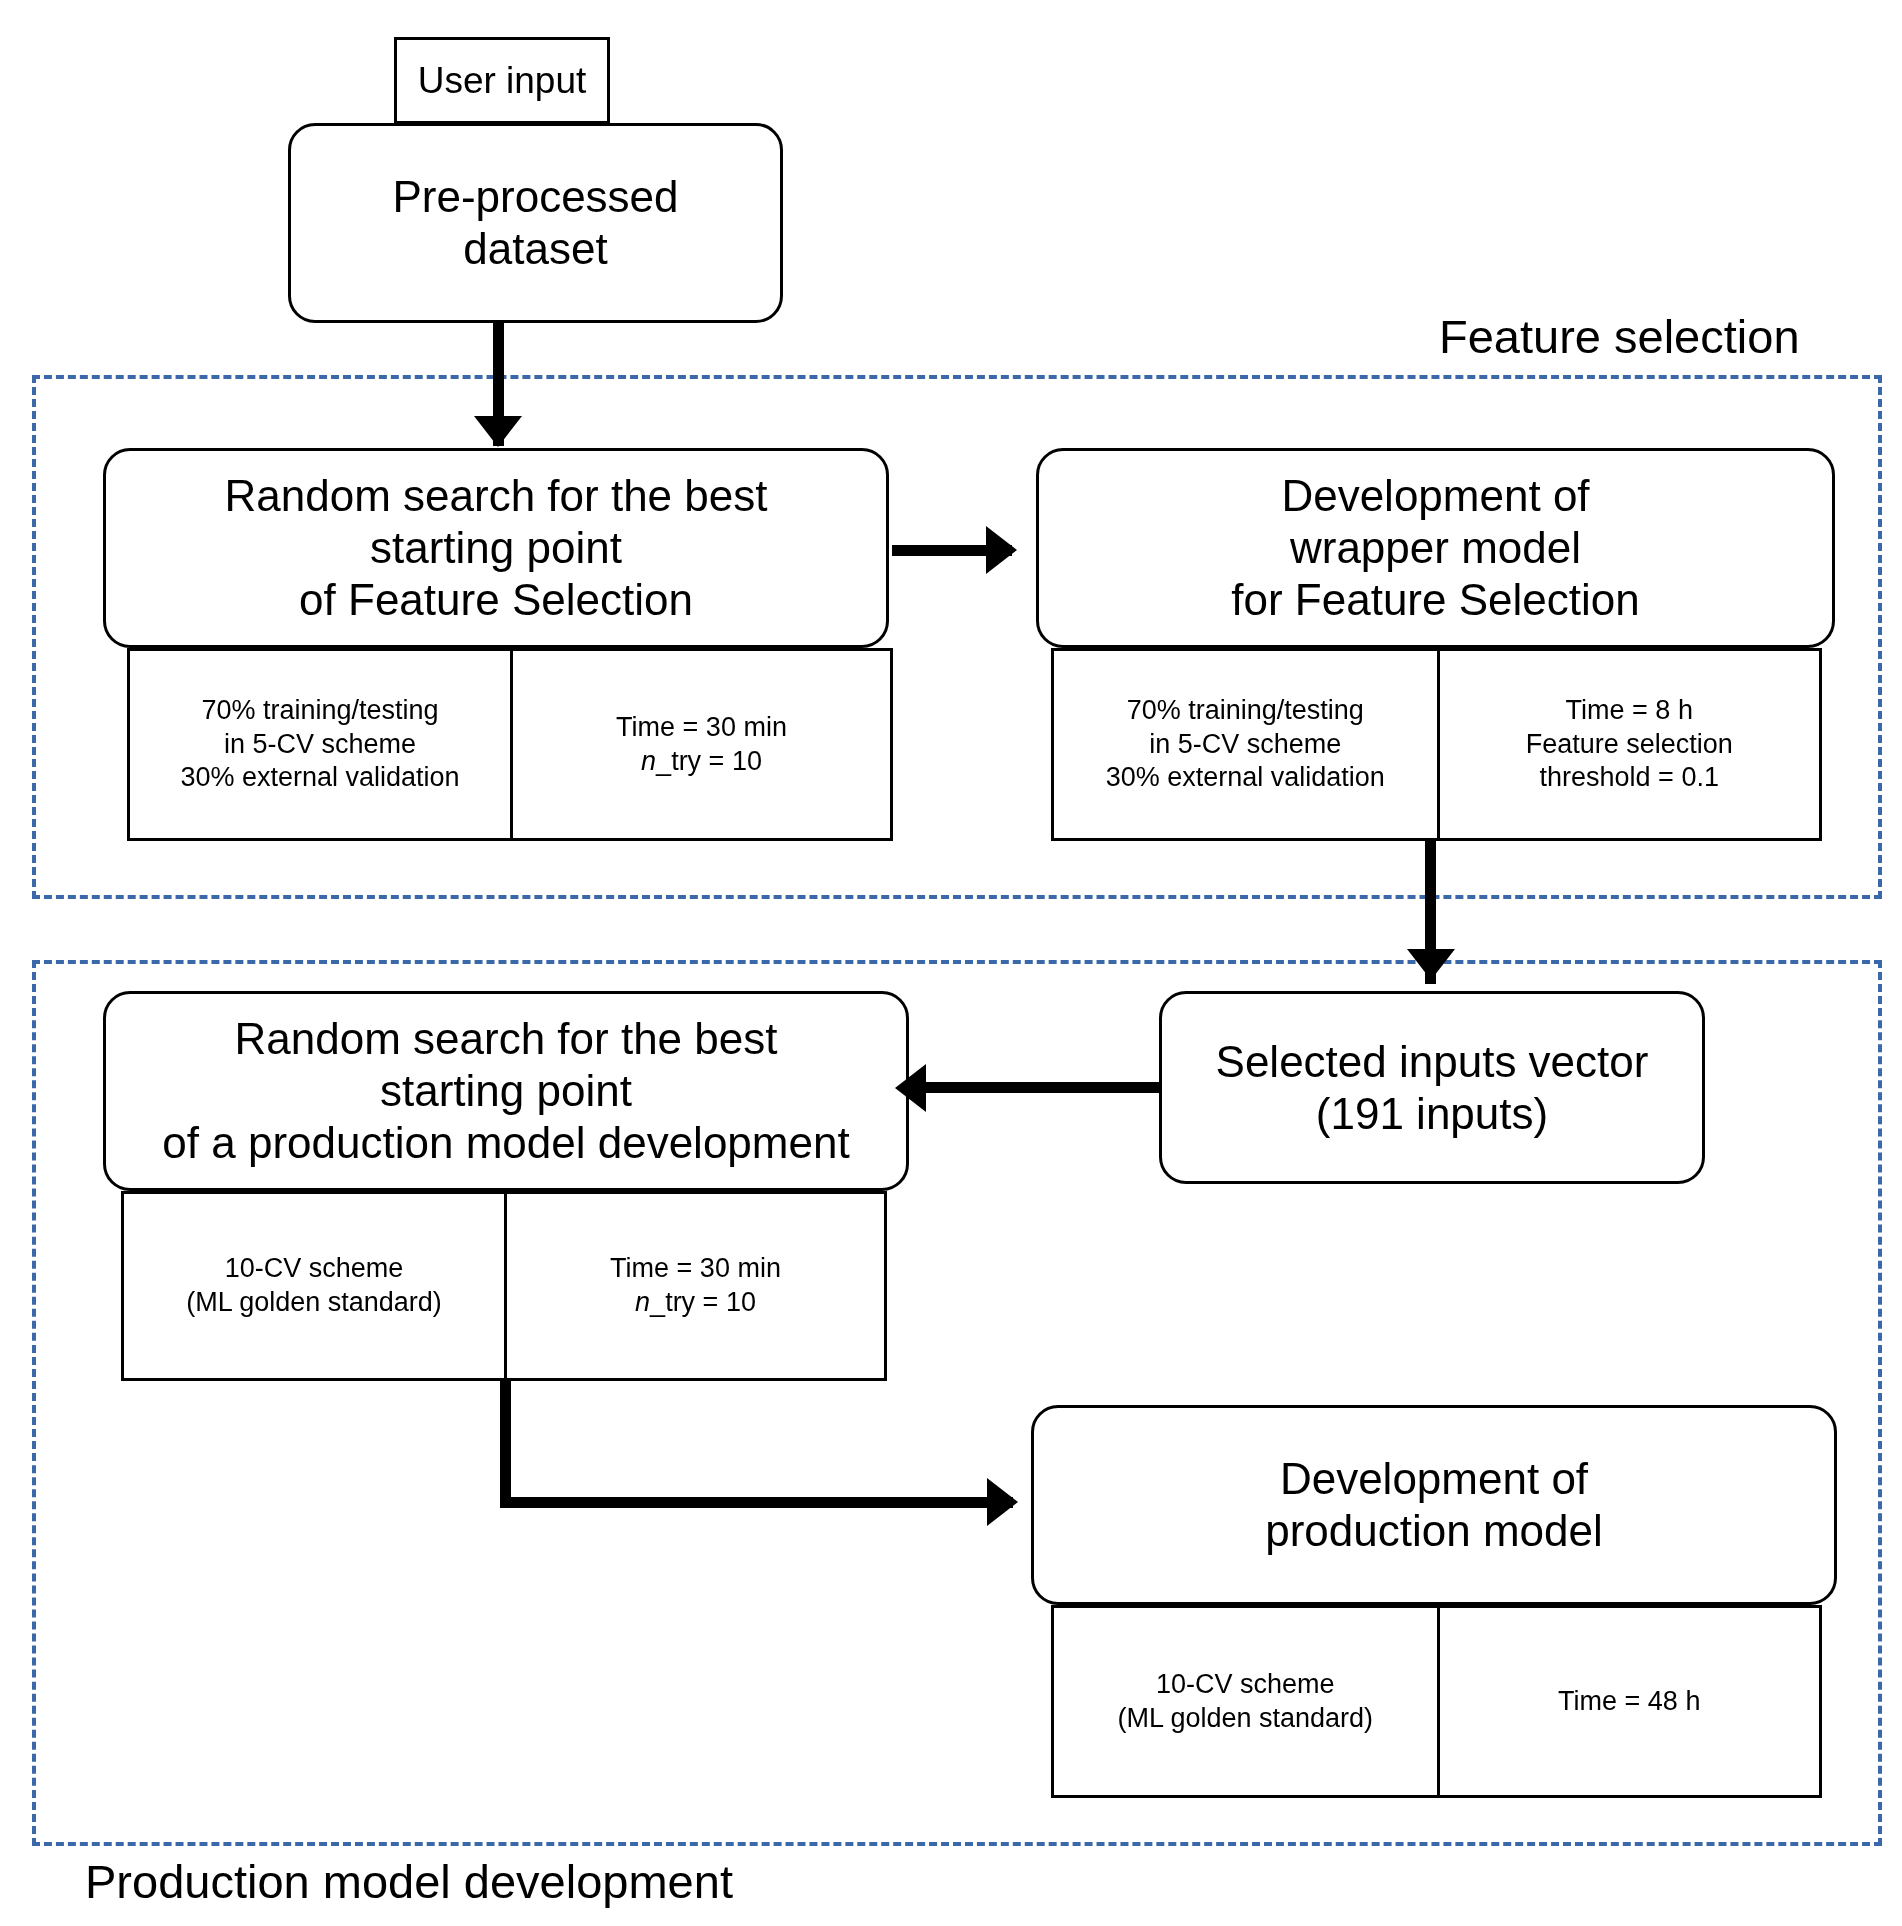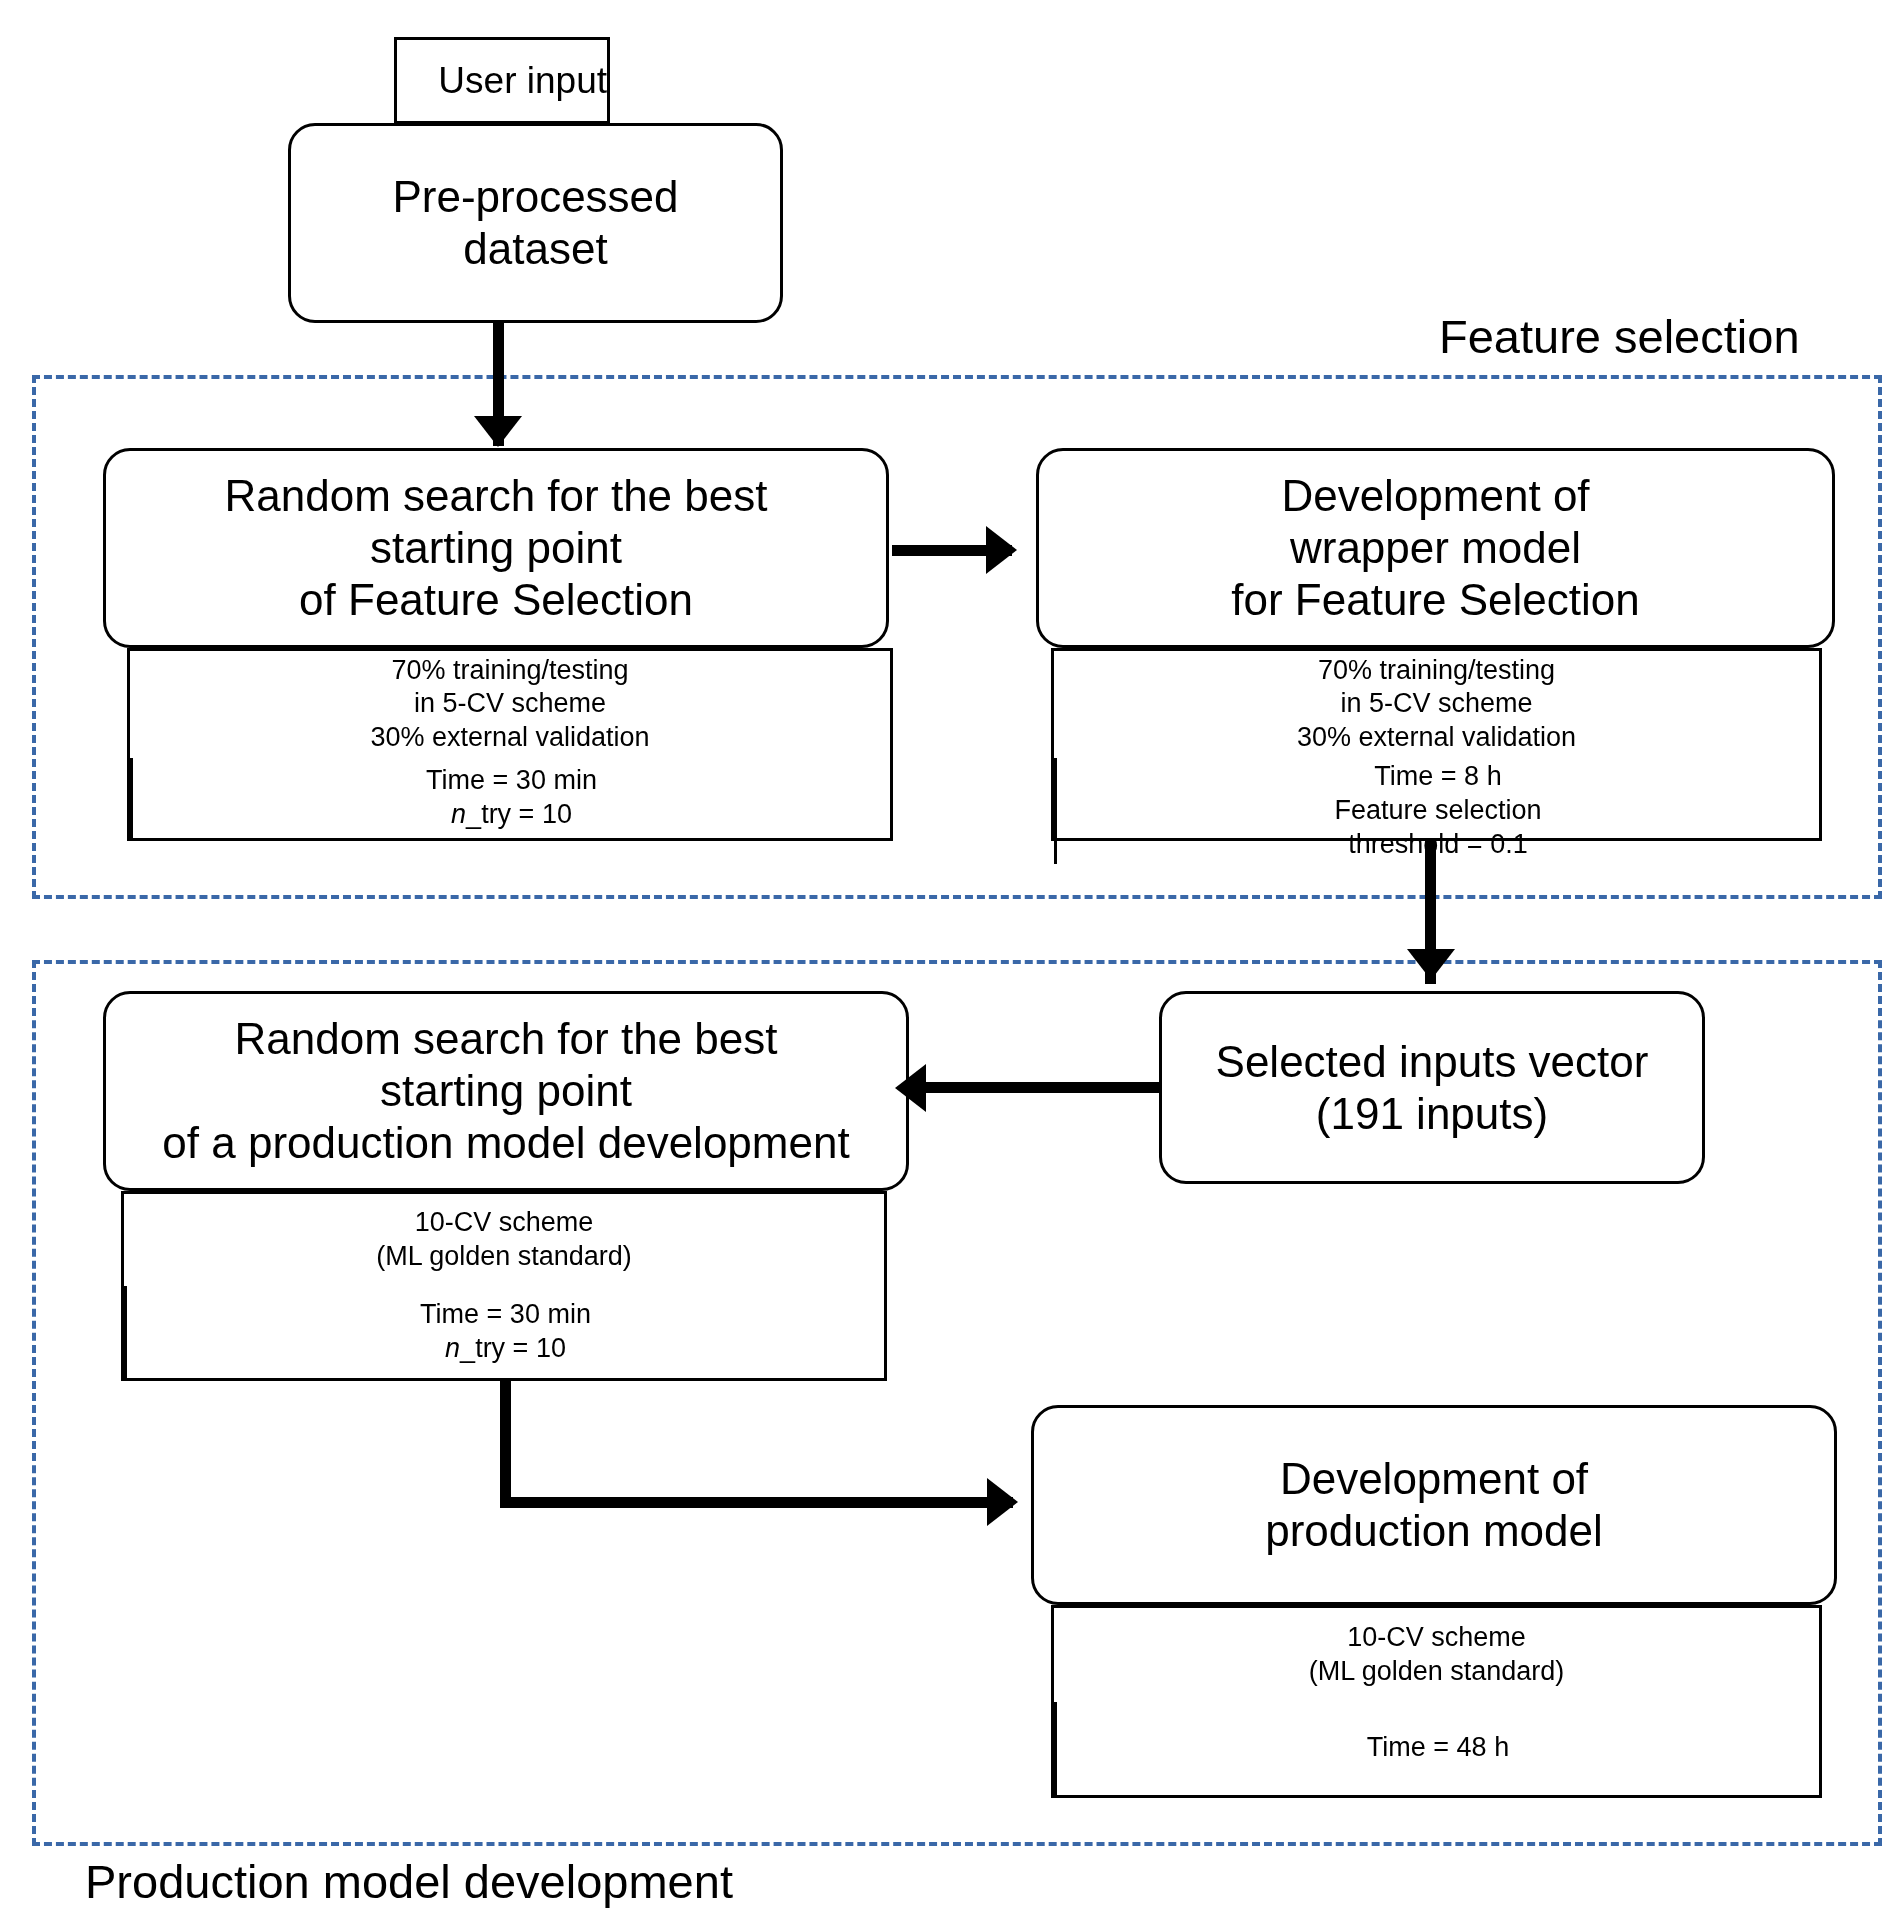--- a/index.html
+++ b/index.html
@@ -48,21 +48,20 @@
     z-index: 3;
   }
 
   .node-table {
     position: absolute;
     box-sizing: border-box;
     border: 3.3px solid #000;
     background: #fff;
     display: flex;
     z-index: 2;
-    flex-direction: column;
   }
   .node-cell {
     flex: 1 1 50%;
     box-sizing: border-box;
     display: flex;
     align-items: center;
     justify-content: center;
     text-align: center;
     font-size: 27px;
     line-height: 1.25;
@@ -71,21 +70,21 @@
   .node-cell + .node-cell { border-left: 3.3px solid #000; }
 
   
   .plain-box {
     position: absolute;
     box-sizing: border-box;
     border: 3.3px solid #000;
     background: #fff;
     display: flex;
     align-items: center;
-    justify-content: flex-end;
+    justify-content: center;
     font-size: 37px;
     z-index: 4;
   }
 
   
   .conn { position: absolute; background: #000; z-index: 5; }
   .arrow-head { position: absolute; width: 0; height: 0; z-index: 6; }
   .arrow-down {
     border-left: 24px solid transparent;
     border-right: 24px solid transparent;

